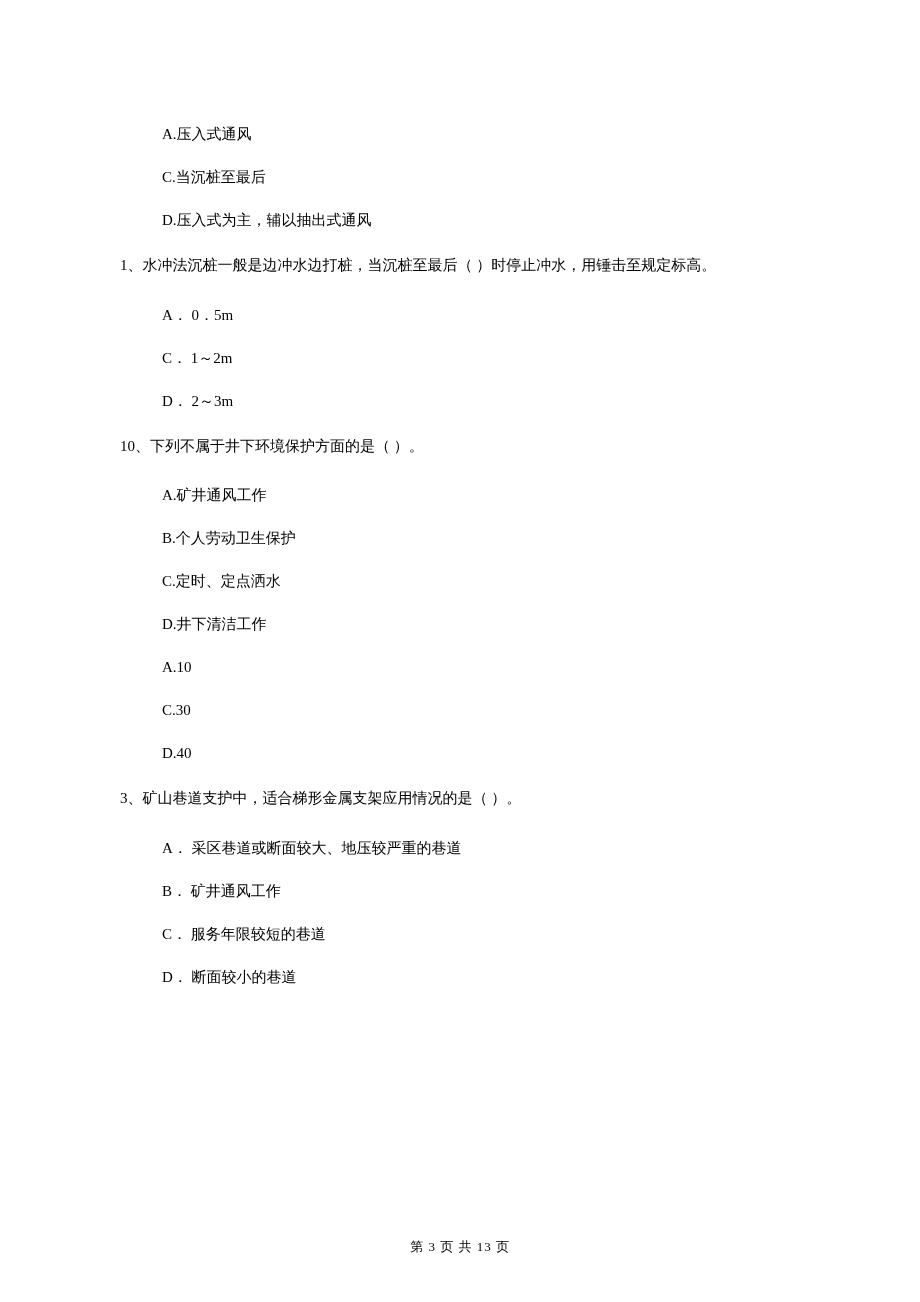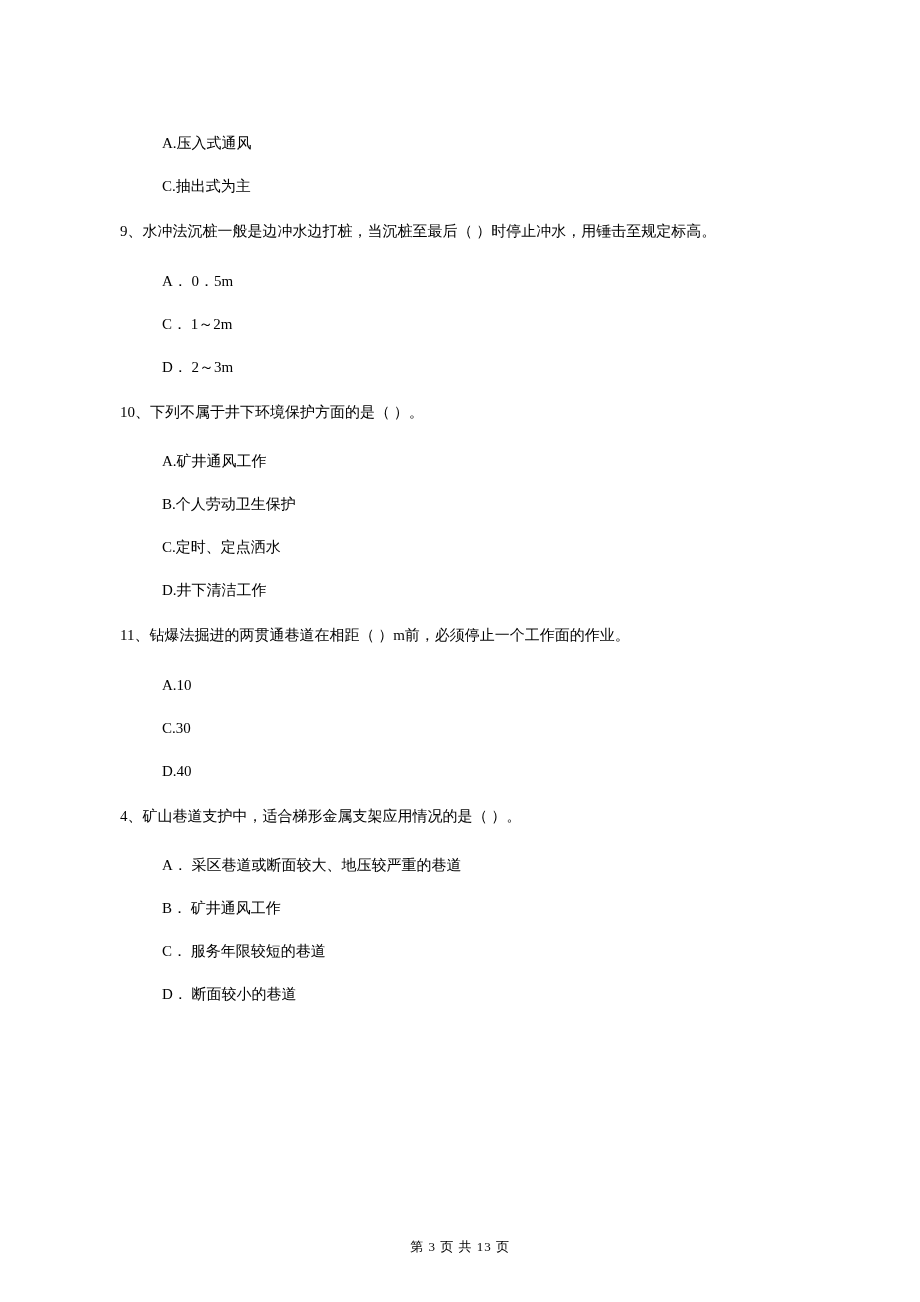--- a/index.html
+++ b/index.html
@@ -11,21 +11,21 @@
     color: #000000;
     width: 920px;
     height: 1302px;
     position: relative;
   }
   .page {
     padding: 118px 120px 0 120px;
     line-height: 1.4;
   }
   .option {
-    margin: 15px 0 22px 42px;
+    margin: 6px 0 22px 42px;
     white-space: pre;
   }
   .question {
     margin: 0 0 26px 0;
     line-height: 1.7;
   }
   .page-footer {
     position: absolute;
     bottom: 46px;
     left: 0;
@@ -35,39 +35,39 @@
     letter-spacing: 1px;
     margin-top: 48px;
   }
 </style>
 </head>
 <body>
 
 <div class="page">
 
   <div class="option">A.压入式通风</div>
-  <div class="option">C.抽出式为主</div>
+  <div class="option">C.当沉桩至最后</div>
+  <div class="option">D.压入式为主，辅以抽出式通风</div>
 
-  <div class="question">9、水冲法沉桩一般是边冲水边打桩，当沉桩至最后（    ）时停止冲水，用锤击至规定标高。</div>
+  <div class="question">1、水冲法沉桩一般是边冲水边打桩，当沉桩至最后（    ）时停止冲水，用锤击至规定标高。</div>
   <div class="option">A． 0．5m</div>
   <div class="option">C． 1～2m</div>
   <div class="option">D． 2～3m</div>
 
   <div class="question">10、下列不属于井下环境保护方面的是（    ）。</div>
   <div class="option">A.矿井通风工作</div>
   <div class="option">B.个人劳动卫生保护</div>
   <div class="option">C.定时、定点洒水</div>
   <div class="option">D.井下清洁工作</div>
 
-  <div class="question">11、钻爆法掘进的两贯通巷道在相距（  ）m前，必须停止一个工作面的作业。</div>
   <div class="option">A.10</div>
   <div class="option">C.30</div>
   <div class="option">D.40</div>
 
-  <div class="question">4、矿山巷道支护中，适合梯形金属支架应用情况的是（    ）。</div>
+  <div class="question">3、矿山巷道支护中，适合梯形金属支架应用情况的是（    ）。</div>
   <div class="option">A． 采区巷道或断面较大、地压较严重的巷道</div>
   <div class="option">B． 矿井通风工作</div>
   <div class="option">C． 服务年限较短的巷道</div>
   <div class="option">D． 断面较小的巷道</div>
 
 </div>
 
 <div class="page-footer">第 3 页 共 13 页</div>
 
 </body></html>

